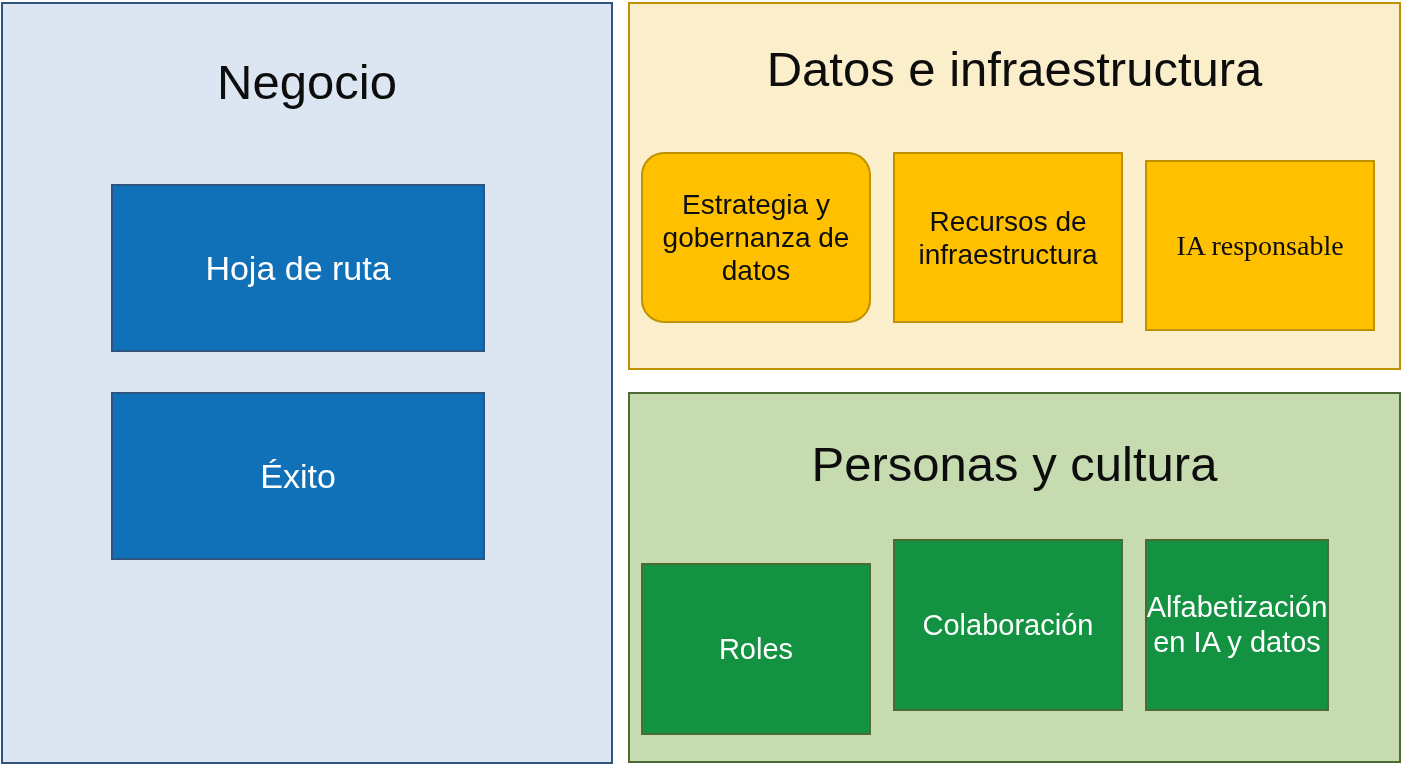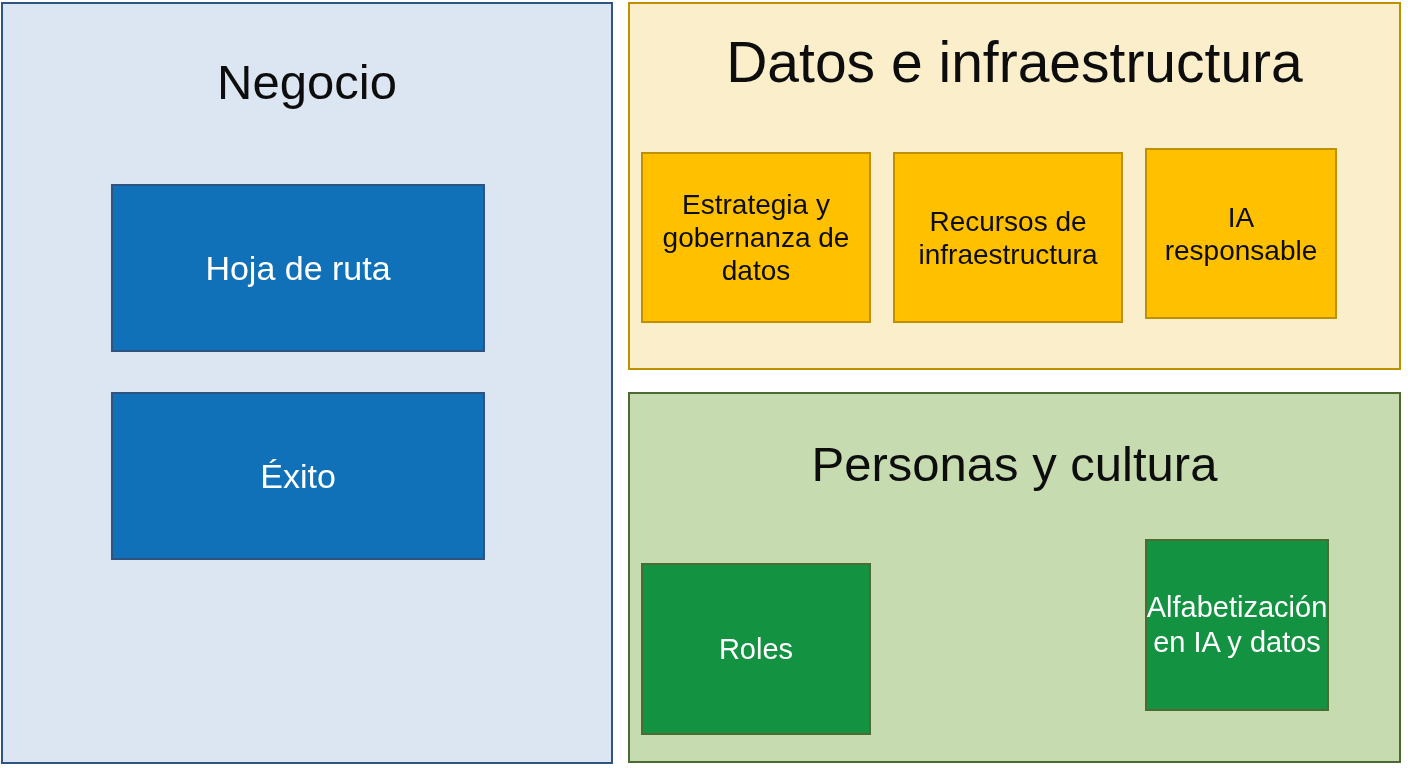--- a/index.html
+++ b/index.html
@@ -84,42 +84,42 @@
   
   #panel-data {
     left: 628px;
     top: 2px;
     width: 773px;
     height: 368px;
     background: #fbefcb;
     border-color: #bf9000;
   }
   #panel-data .panel-title {
-    top: 30px;
-    font-size: 57px;
+    top: 37px;
+    font-size: 49px;
     line-height: 56px;
   }
 
   .amber-box {
     position: absolute;
     box-sizing: border-box;
     background: #ffc000;
     border: 2px solid #bf9000;
     color: #0d0d0d;
     display: flex;
     align-items: center;
     justify-content: center;
     text-align: center;
     font-size: 28px;
     line-height: 33px;
     padding: 0 6px;
   }
-  #box-strategy  { left: 641px; top: 152px; width: 230px; height: 171px; }
+  #box-strategy  { left: 641px; top: 152px; width: 230px; height: 171px; border-radius: 23px; }
   #box-resources { left: 893px; top: 152px; width: 230px; height: 171px; justify-content: center; }
-  #box-responsible { left: 1145px; top: 148px; width: 192px; height: 171px; }
+  #box-responsible { left: 1145px; top: 160px; width: 230px; height: 171px; font-family: Liberation Serif, serif; }
 
   
   #panel-people {
     left: 628px;
     top: 392px;
     width: 773px;
     height: 371px;
     background: #c6dcb0;
     border-color: #4b6b33;
   }
@@ -176,17 +176,20 @@
   </div>
   <div class="amber-box" id="box-responsible">
     <span>IA responsable</span>
   </div>
 
   <div class="panel" id="panel-people"></div>
   <div class="canvas-title" id="people-title" style="left:628px; top:436px; width:773px; font-size:49px; line-height:56px;">Personas y cultura</div>
   <div class="green-box" id="box-roles">
     <span>Roles</span>
   </div>
+  <div class="green-box" id="box-collab">
+    <span>Colaboración</span>
+  </div>
   <div class="green-box" id="box-literacy">
     <span>Alfabetización en IA y datos</span>
   </div>
 
 </div>
 
 </body></html>

